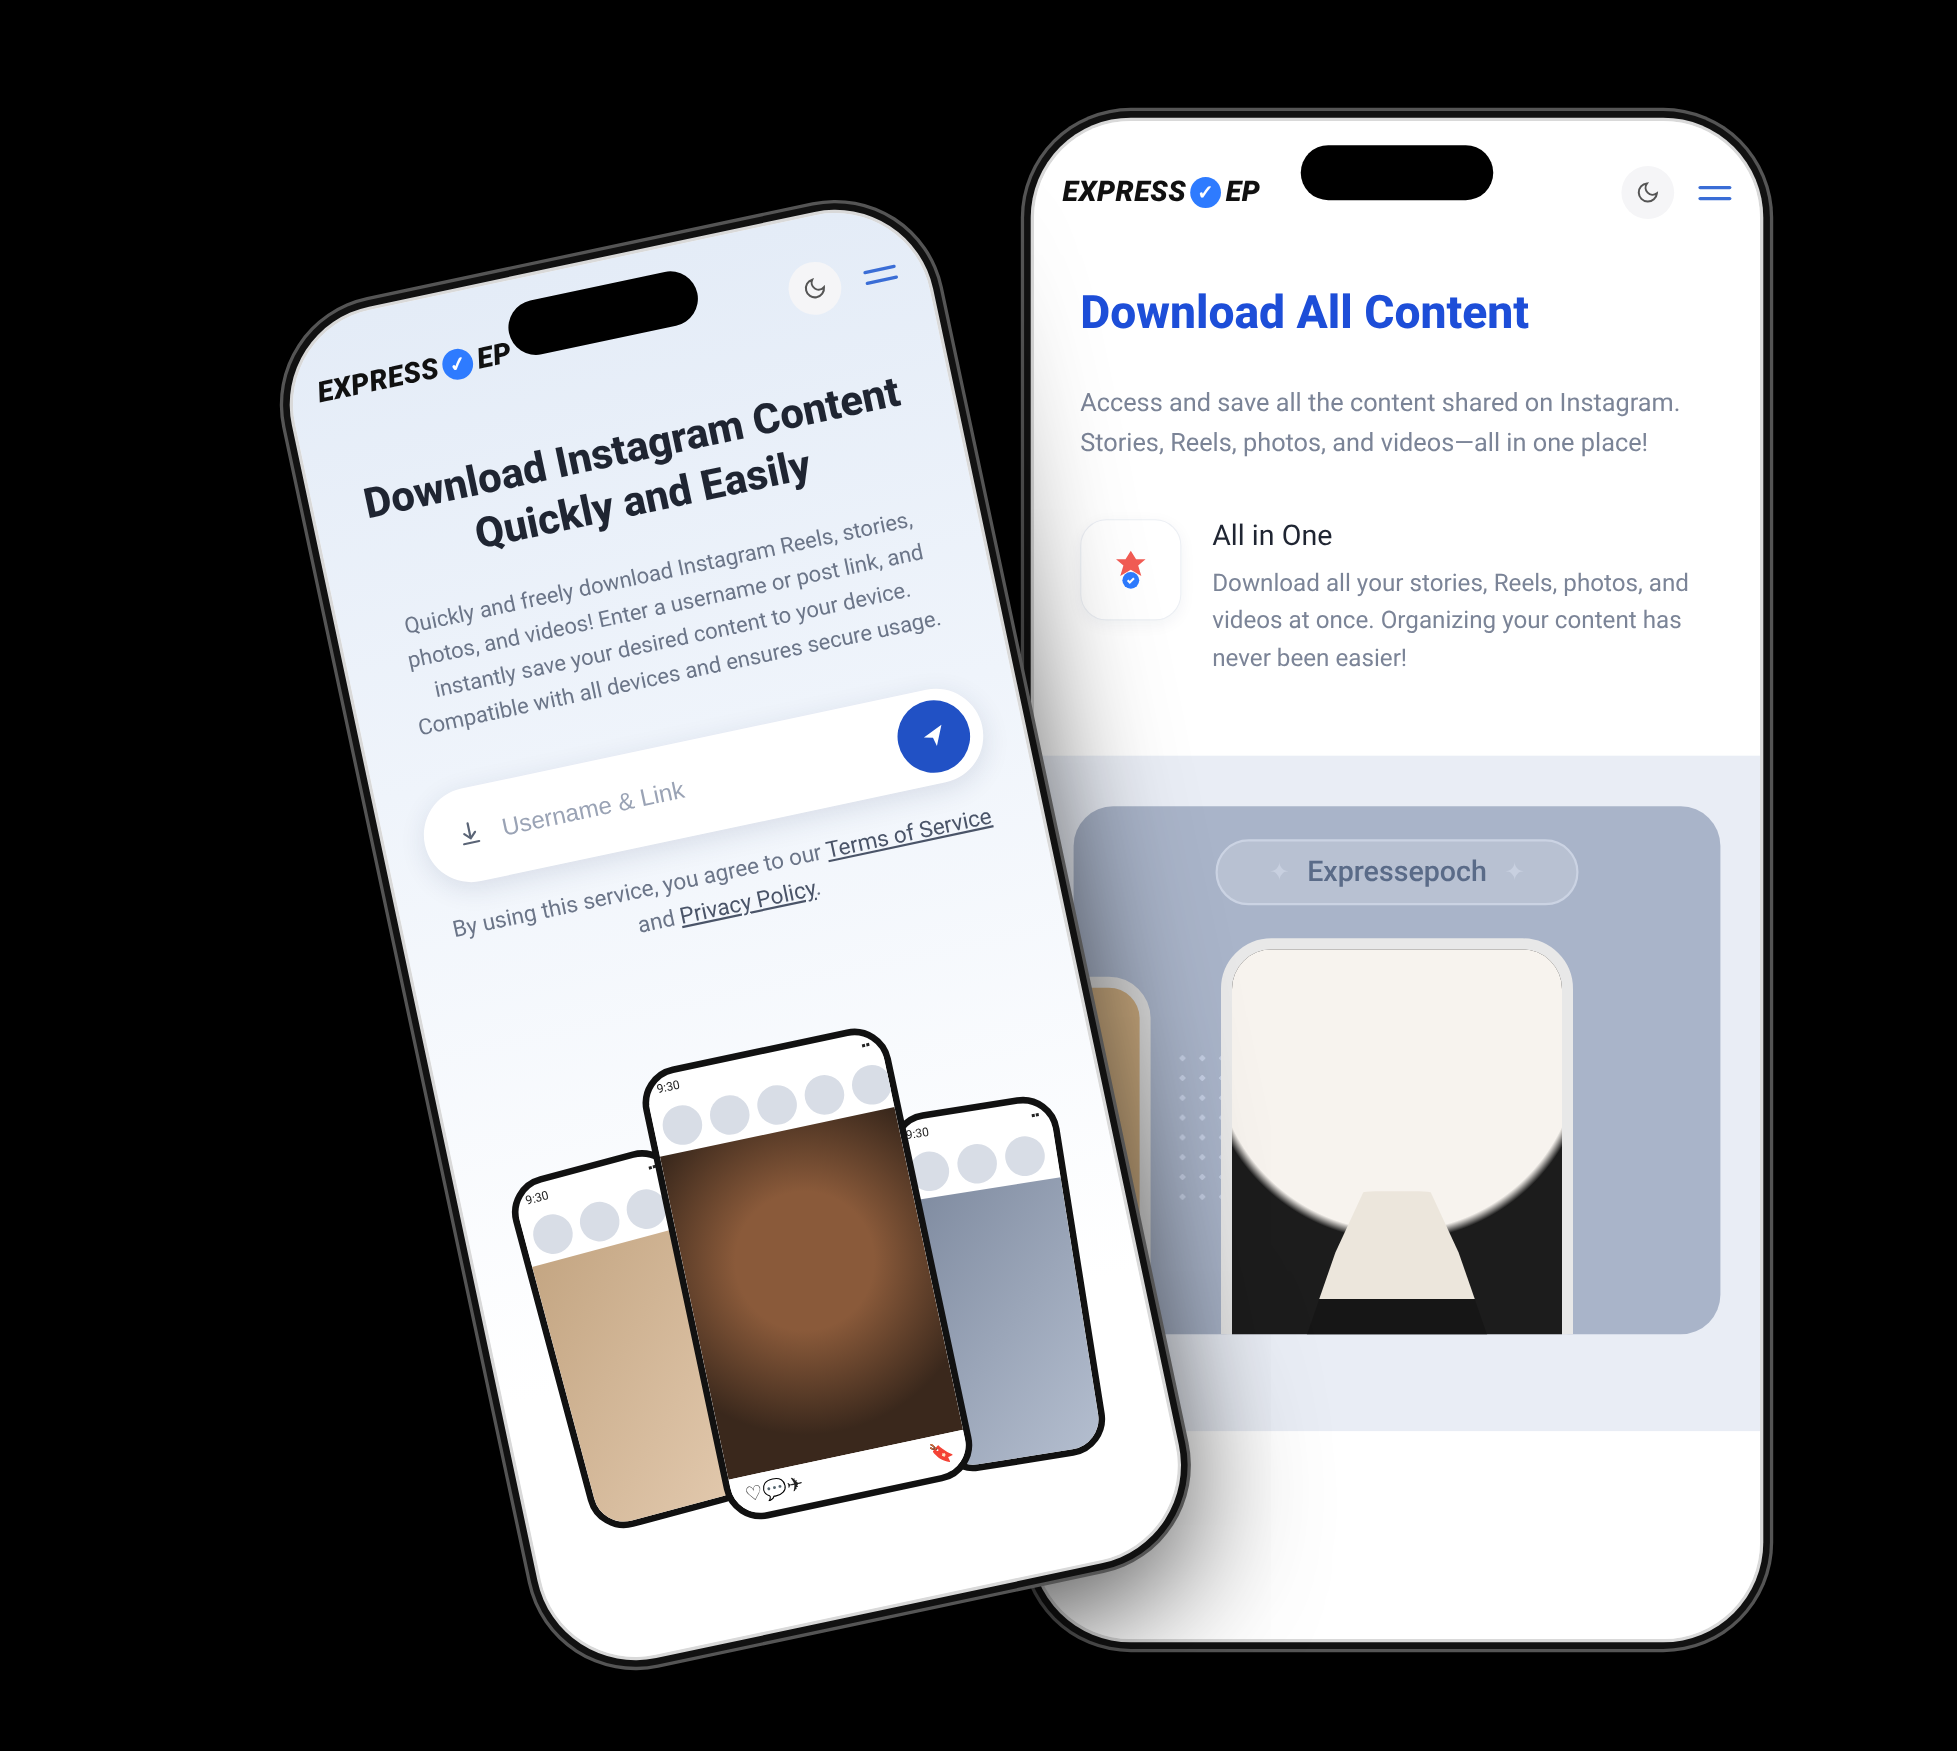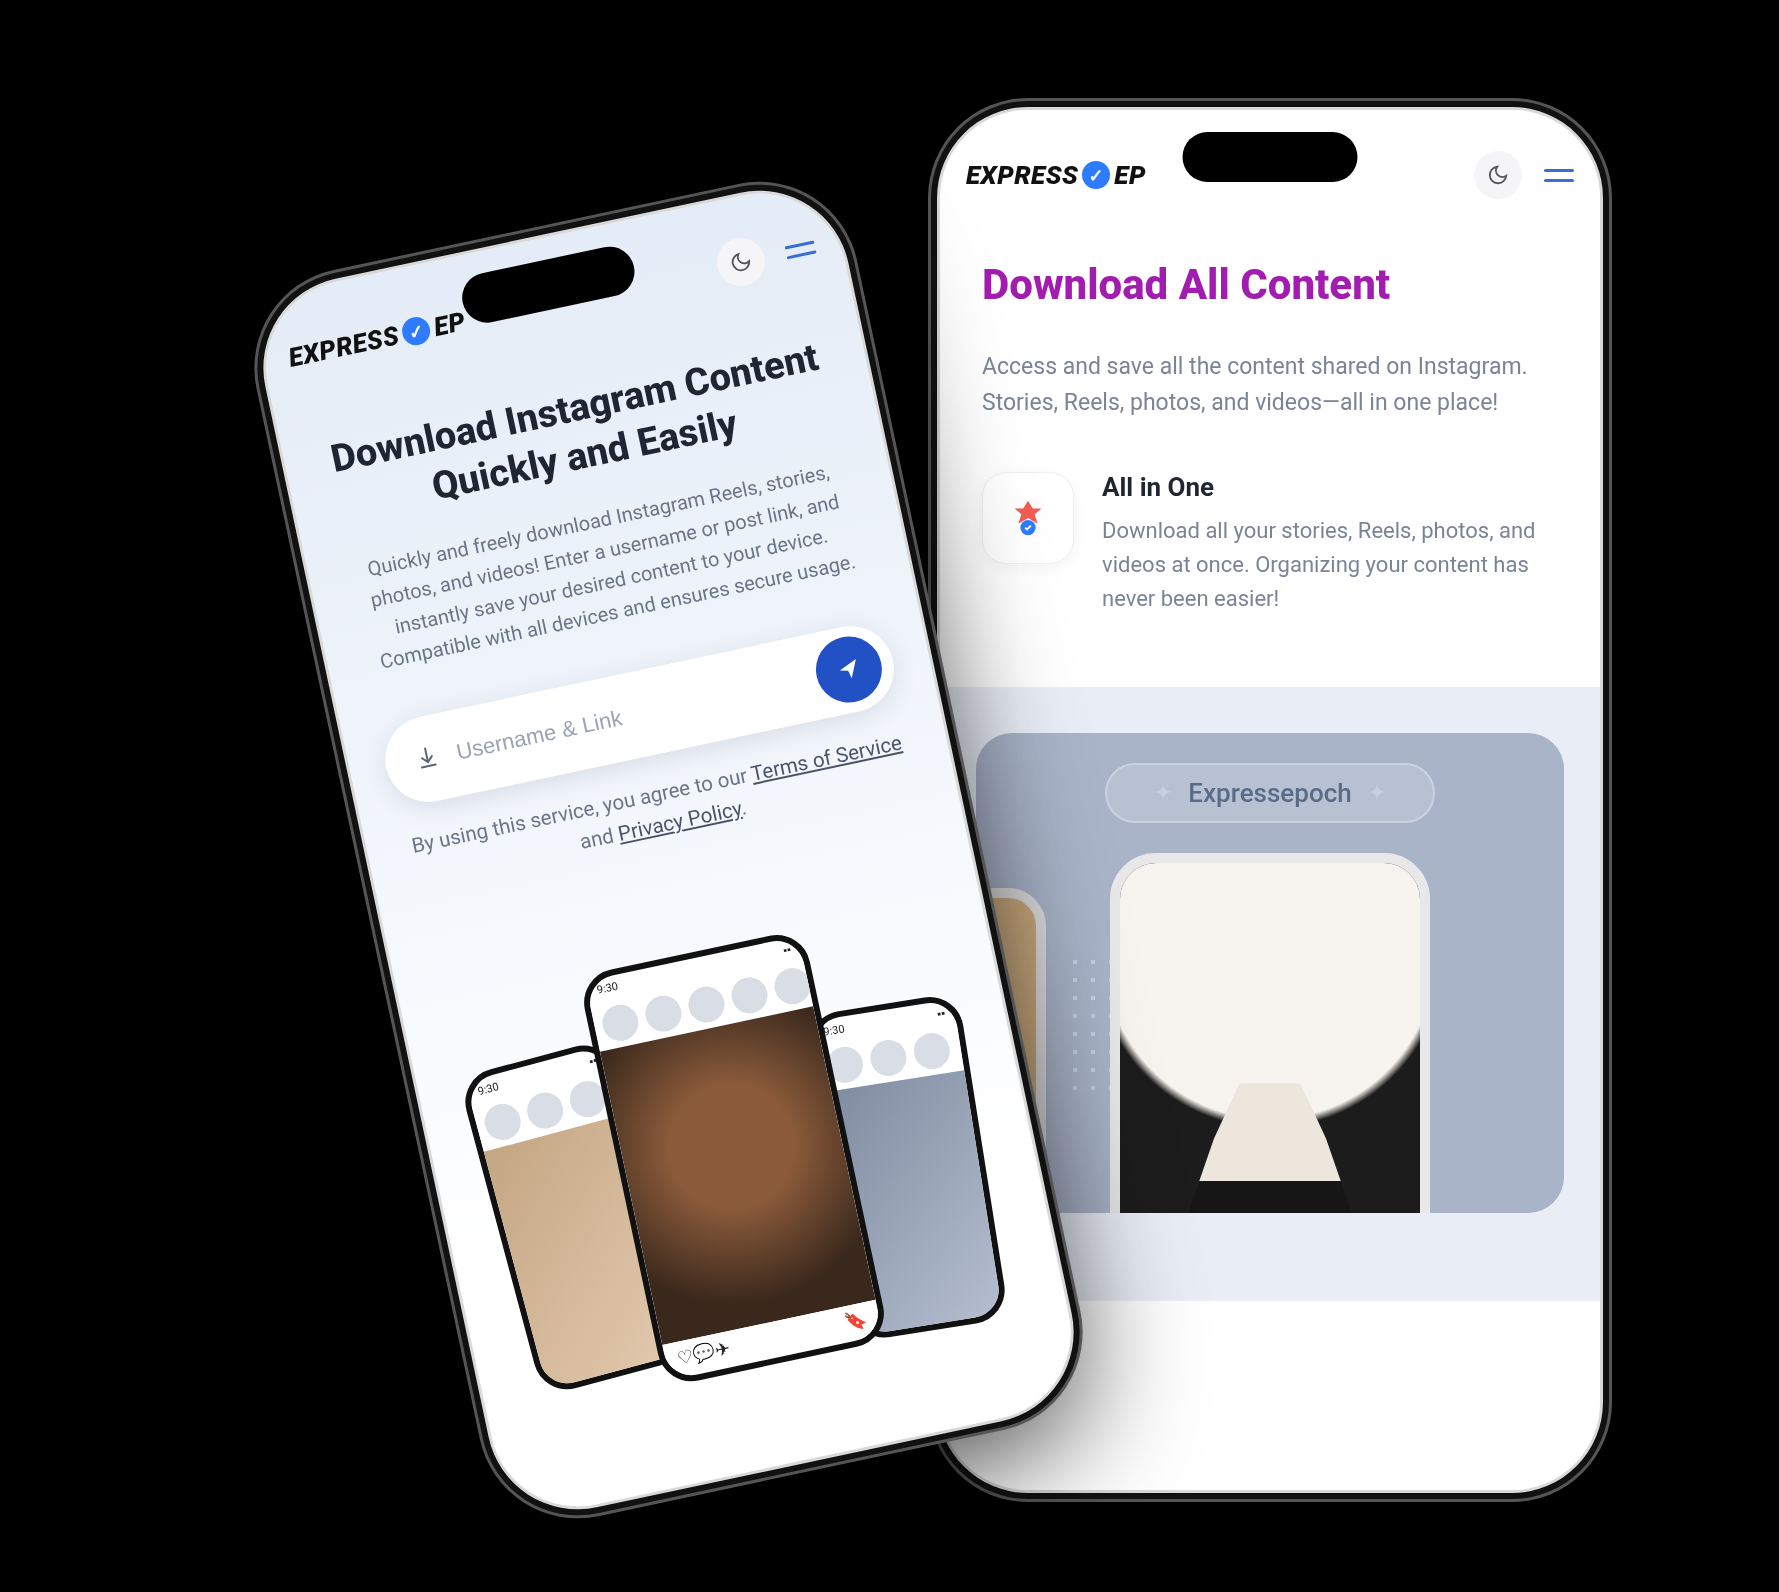--- a/index.html
+++ b/index.html
@@ -209,21 +209,21 @@
     width: 100%; height: 260px;
     background: linear-gradient(135deg,#c4a683,#e4cbb0);
   }
 
   
   .screen-right { background: #fff; }
   .content-block { padding: 30px 42px 0; }
   .content-block h1 {
     font-size: 42px;
     font-weight: 800;
-    color: #a21caf;
+    color: #1d4ed8;
     margin-top: 20px;
   }
   .content-block > p {
     margin-top: 40px;
     color: #7b8497;
     font-size: 23px;
     line-height: 1.55;
   }
   .feature-row {
     display: flex;
@@ -234,21 +234,21 @@
     width: 92px; height: 92px;
     border-radius: 24px;
     border: 1px solid #eceff4;
     background: #fff;
     box-shadow: 0 4px 14px rgba(20,40,80,.05);
     display: flex; align-items: center; justify-content: center;
     flex: none;
   }
   .feature-text h3 {
     font-size: 26px;
-    font-weight: 700;
+    font-weight: 400;
     color: #1f2532;
   }
   .feature-text p {
     margin-top: 12px;
     color: #7b8497;
     font-size: 22px;
     line-height: 1.55;
   }
 
   .showcase {

